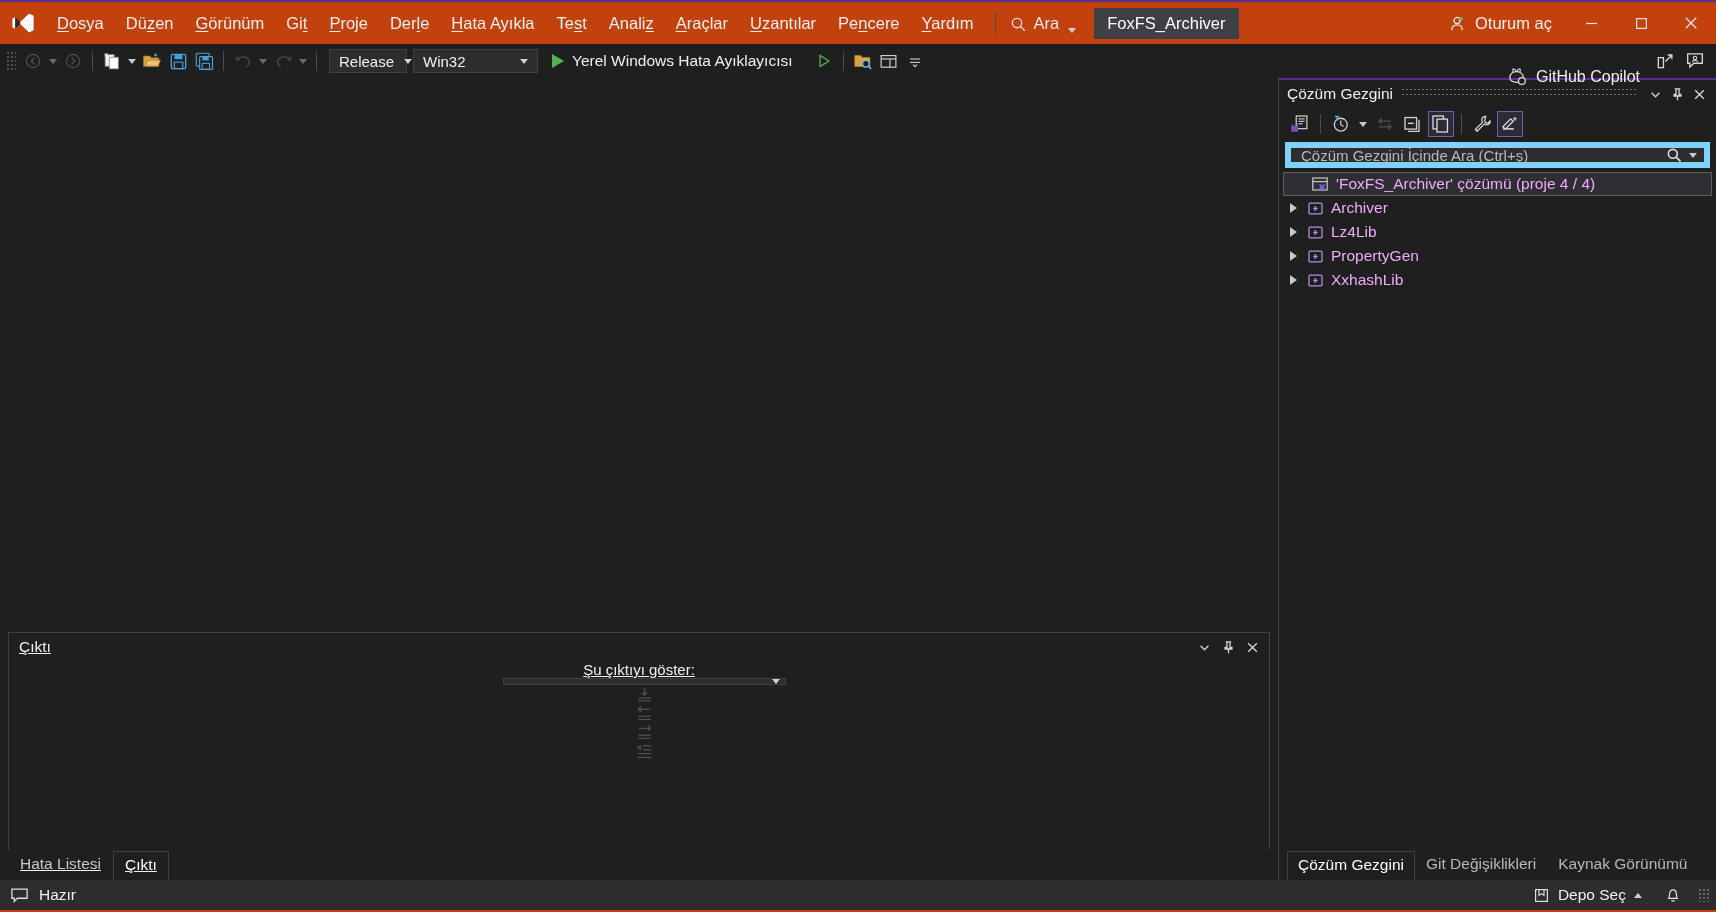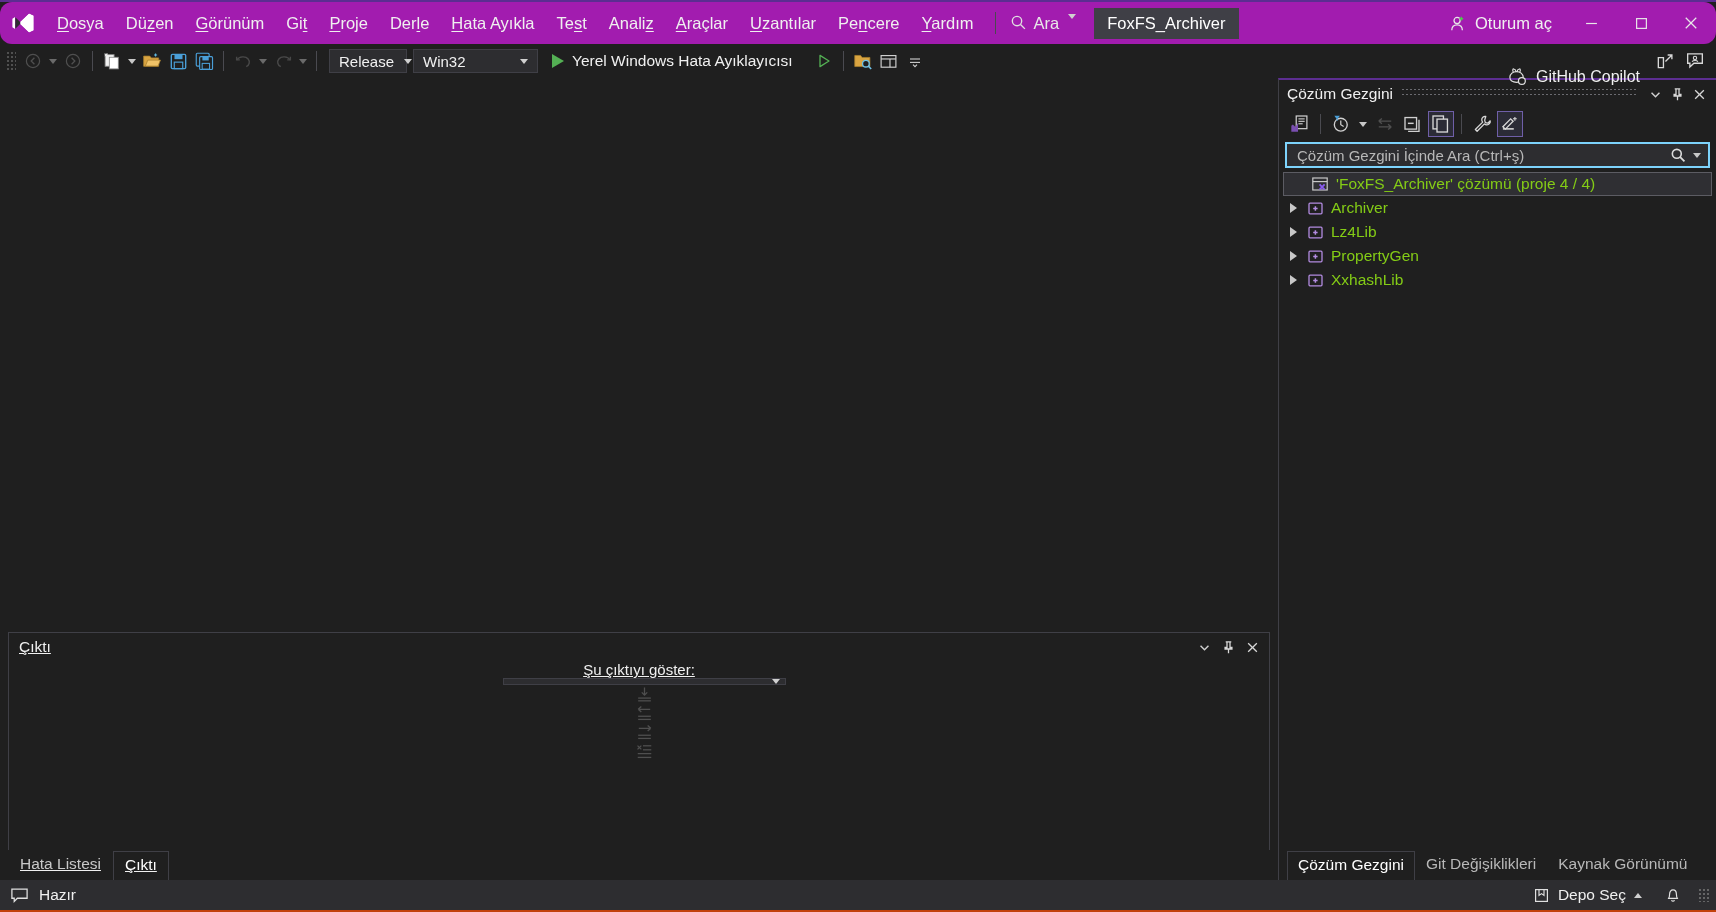--- a/index.html
+++ b/index.html
@@ -23,25 +23,24 @@
     display: flex;
     flex-direction: column;
     border-top: 2px solid #5c2d91;
     box-sizing: border-box;
   }
 
   
   .titlebar {
     height: 42px;
     min-height: 42px;
-    background: #a21caf;
+    background: #c2410c;
     display: flex;
     align-items: center;
     position: relative;
-    border-radius: 12px;
   }
   .vs-logo {
     width: 46px;
     height: 42px;
     display: flex;
     align-items: center;
     justify-content: center;
   }
   .vs-logo svg { display:block; }
   .menu-list {
@@ -60,21 +59,21 @@
   }
   .menu-item u { text-decoration: underline; text-underline-offset: 2px; }
   .menu-sep-v {
     width: 1px;
     height: 22px;
     background: #4a4a50;
     margin: 0 10px;
   }
   .search-box {
     display: flex;
-    align-items: flex-start;
+    align-items: flex-end;
     gap: 7px;
     font-size: 16.5px;
     color: #e8e8e8;
     padding: 0 4px;
     cursor: default;
   }
   .search-box .caret-dn {
     border-left: 4px solid transparent;
     border-right: 4px solid transparent;
     border-top: 5px solid #d0d0d0;
@@ -329,21 +328,21 @@
     width: 26px; height: 26px; display:flex; align-items:center; justify-content:center;
     cursor: default; box-sizing: border-box;
   }
   .se-tb.toggled { border: 1px solid #6f5fa8; background:#2b2b36; }
   .se-tb.dis { opacity: .45; }
   .se-sep { width:1px; height:20px; background:#4a4a50; margin: 0 5px; }
   .se-search {
     height: 26px;
     margin: 2px 6px 4px 6px;
     background: #2d2d30;
-    border: 2px solid #7dd3fc;
+    border: 6px solid #7dd3fc;
     display: flex; align-items: center;
     padding: 0 4px 0 8px;
     box-sizing: border-box;
   }
   .se-search input {
     flex: 1;
     background: transparent;
     border: none;
     outline: none;
     color: #b8b8b8;
@@ -351,21 +350,21 @@
     font-family: "Liberation Sans", sans-serif;
   }
   .se-search input::placeholder { color:#b8b8b8; opacity:1; }
   .se-tree { flex: 1; padding-top: 0px; overflow: hidden; }
   .tnode {
     height: 24px;
     display: flex;
     align-items: center;
     padding-left: 4px;
     font-size: 15.5px;
-    color: #84cc16;
+    color: #f0abfc;
     cursor: default;
     box-sizing: border-box;
   }
   .tnode.sel {
     background: #2f2f33;
     border: 1px solid #5c5c63;
     margin: 0 4px;
     padding-left: 4px;
   }
   .t-arrow {

